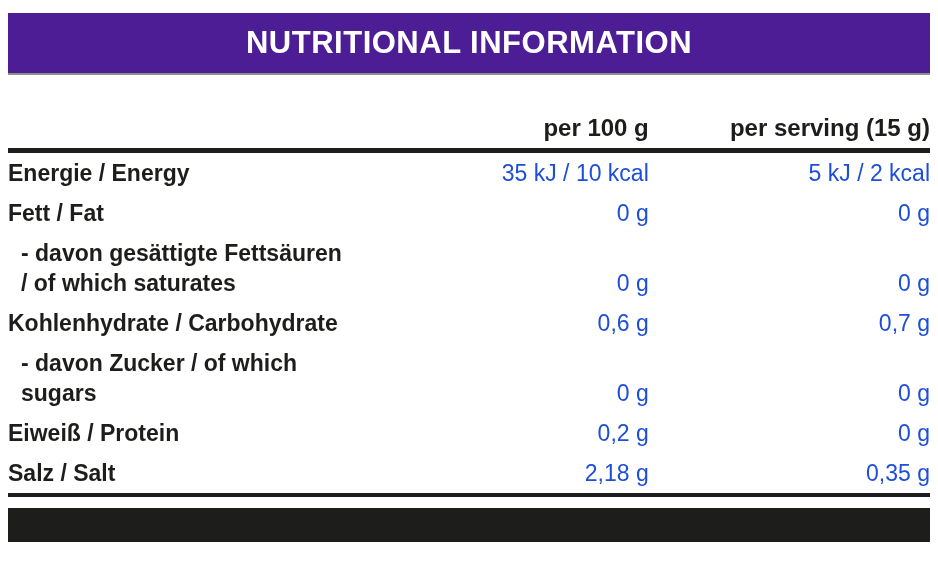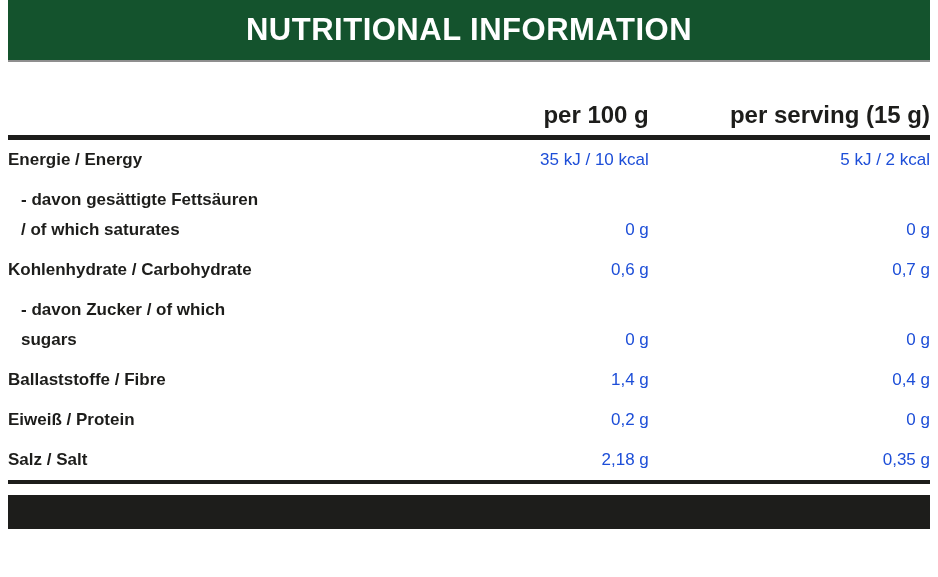--- a/index.html
+++ b/index.html
@@ -9,23 +9,23 @@
   }
   .page {
     position: relative;
     width: 938px;
     height: 577px;
     background: #ffffff;
     font-family: "Liberation Sans", sans-serif;
     overflow: hidden;
   }
   .title-bar {
-    margin: 0 8px 0 8px;
+    margin: 13px 8px 0 8px;
     height: 60px;
-    background: #14532d;
+    background: #4c1d95;
     border-bottom: 2px solid #8f8f8f;
     display: flex;
     align-items: center;
     justify-content: center;
   }
   .title-bar .title {
     color: #ffffff;
     font-size: 31px;
     font-weight: bold;
     letter-spacing: 0.5px;
@@ -47,21 +47,21 @@
     color: #1d1d1b;
     text-align: right;
     vertical-align: bottom;
     padding: 39px 0 6px 0;
     border-bottom: 5px solid #1d1d1b;
     white-space: nowrap;
   }
   thead th.empty { text-align: left; }
 
   tbody td {
-    font-size: 17px;
+    font-size: 23px;
     line-height: 30px;
     padding: 5px 0;
     vertical-align: bottom;
     white-space: nowrap;
   }
   td.label {
     font-weight: bold;
     color: #1d1d1b;
     text-align: left;
   }
@@ -106,20 +106,25 @@
       </tr>
     </thead>
     <tbody>
 
       <tr>
         <td class="label">Energie / Energy</td>
         <td class="value">35 kJ / 10 kcal</td>
         <td class="value">5 kJ / 2 kcal</td>
       </tr>
 
+      <tr>
+        <td class="label">Fett / Fat</td>
+        <td class="value">0 g</td>
+        <td class="value">0 g</td>
+      </tr>
 
       <tr>
         <td class="label sub">
           <span class="lline">- davon gesättigte Fettsäuren</span>
           <span class="lline">/ of which saturates</span>
         </td>
         <td class="value">0 g</td>
         <td class="value">0 g</td>
       </tr>
 
@@ -131,25 +136,20 @@
 
       <tr>
         <td class="label sub">
           <span class="lline">- davon Zucker / of which</span>
           <span class="lline">sugars</span>
         </td>
         <td class="value">0 g</td>
         <td class="value">0 g</td>
       </tr>
 
-      <tr>
-        <td class="label">Ballaststoffe / Fibre</td>
-        <td class="value">1,4 g</td>
-        <td class="value">0,4 g</td>
-      </tr>
 
       <tr>
         <td class="label">Eiweiß / Protein</td>
         <td class="value">0,2 g</td>
         <td class="value">0 g</td>
       </tr>
 
       <tr>
         <td class="label">Salz / Salt</td>
         <td class="value">2,18 g</td>

